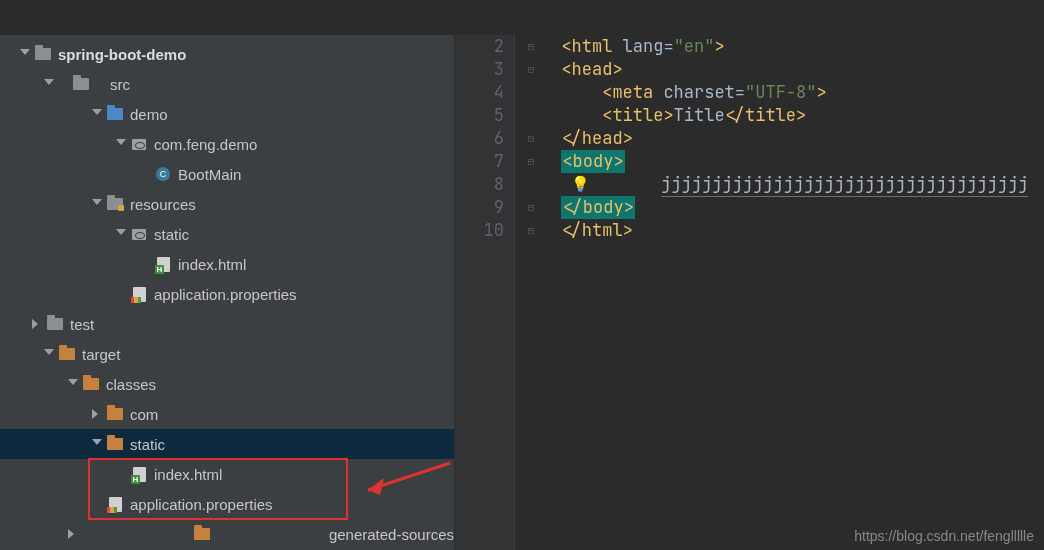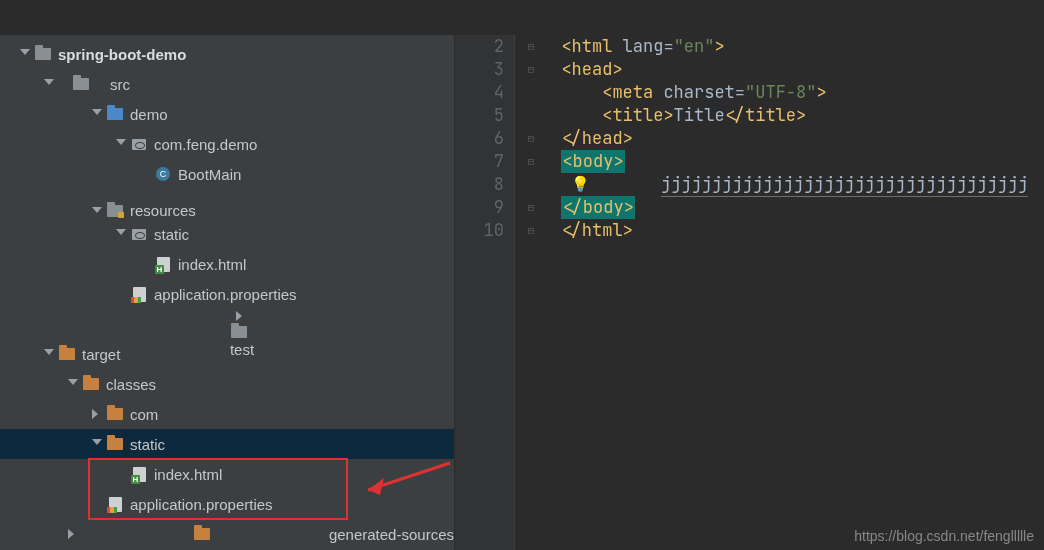--- a/index.html
+++ b/index.html
@@ -154,21 +154,21 @@
           </span>
           <span class="label">com.feng.demo</span>
         </div>
         <div class="tree-row" style="padding-left: 138px;">
           <span class="arrow none"></span>
           <span class="node-icon">
             <div class="ic-class">C</div>
           </span>
           <span class="label">BootMain</span>
         </div>
-        <div class="tree-row" style="padding-left: 90px; align-items: flex-end;">
+        <div class="tree-row" style="padding-left: 90px;">
           <span class="arrow down"></span>
           <span class="node-icon">
             <div class="ic-folder resources"></div>
           </span>
           <span class="label">resources</span>
         </div>
         <div class="tree-row" style="padding-left: 114px;">
           <span class="arrow down"></span>
           <span class="node-icon">
             <div class="ic-pkg"></div>
@@ -182,21 +182,21 @@
           </span>
           <span class="label">index.html</span>
         </div>
         <div class="tree-row" style="padding-left: 114px;">
           <span class="arrow none"></span>
           <span class="node-icon">
             <div class="ic-prop"></div>
           </span>
           <span class="label">application.properties</span>
         </div>
-        <div class="tree-row" style="padding-left: 30px; flex-direction: column;">
+        <div class="tree-row" style="padding-left: 30px;">
           <span class="arrow right"></span>
           <span class="node-icon">
             <div class="ic-folder"></div>
           </span>
           <span class="label">test</span>
         </div>
         <div class="tree-row" style="padding-left: 42px;">
           <span class="arrow down"></span>
           <span class="node-icon">
             <div class="ic-folder orange"></div>

